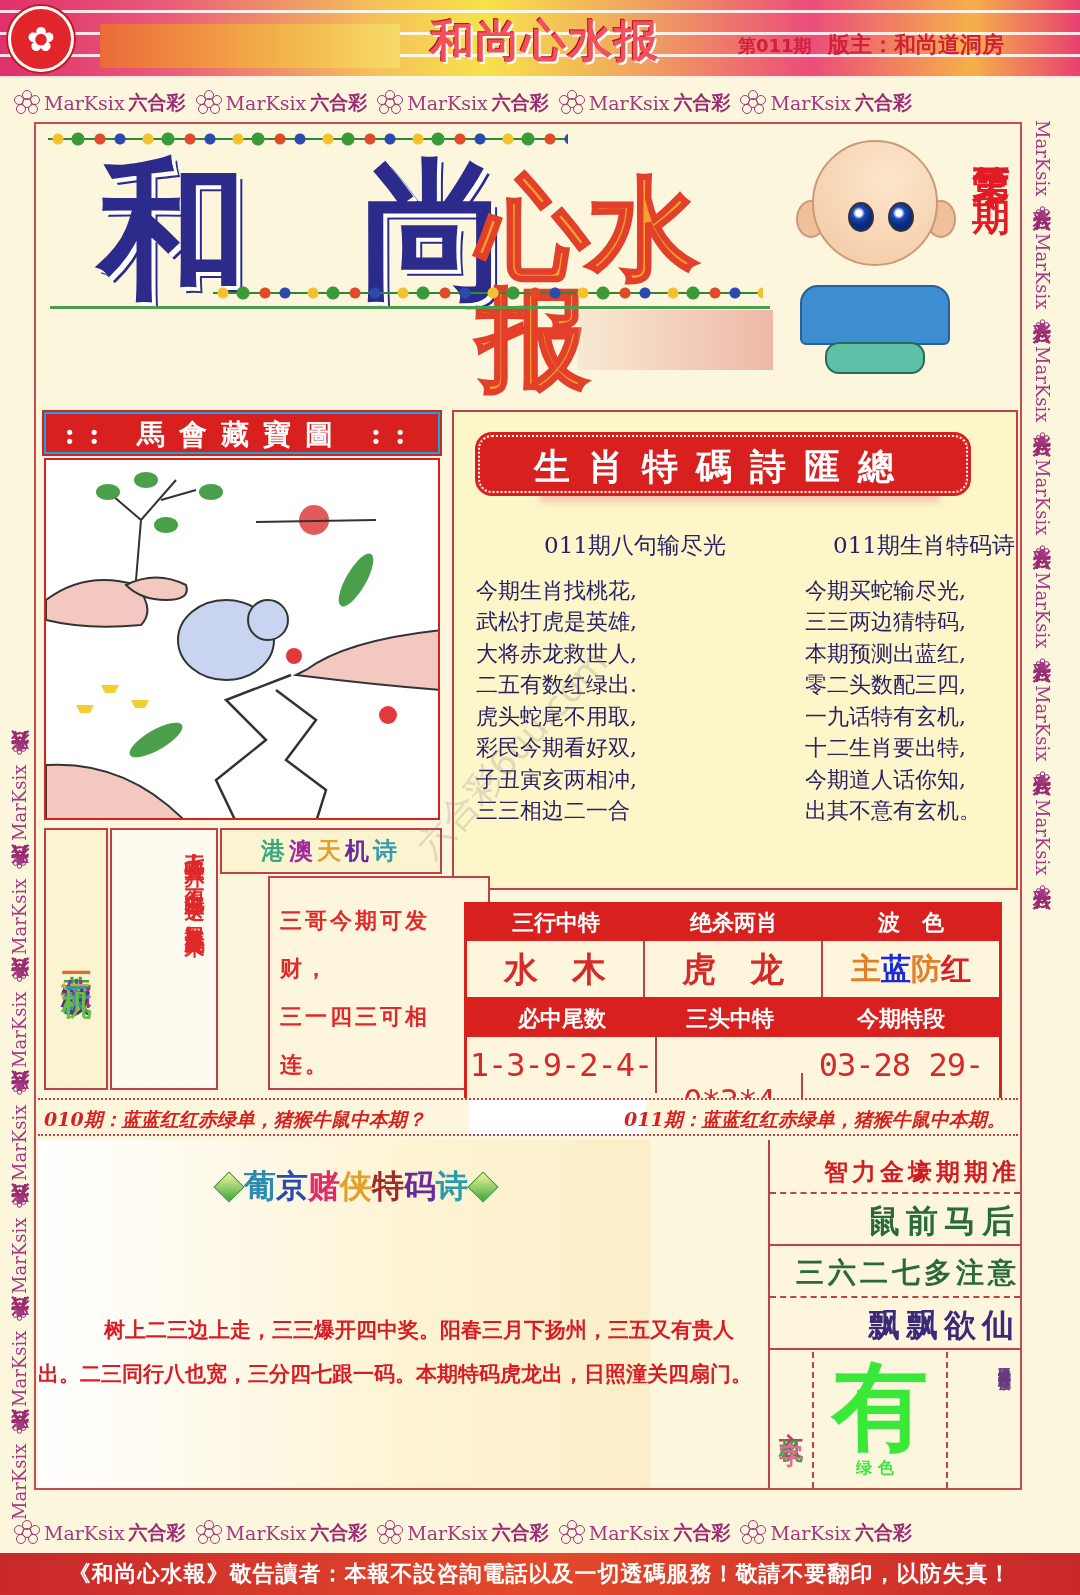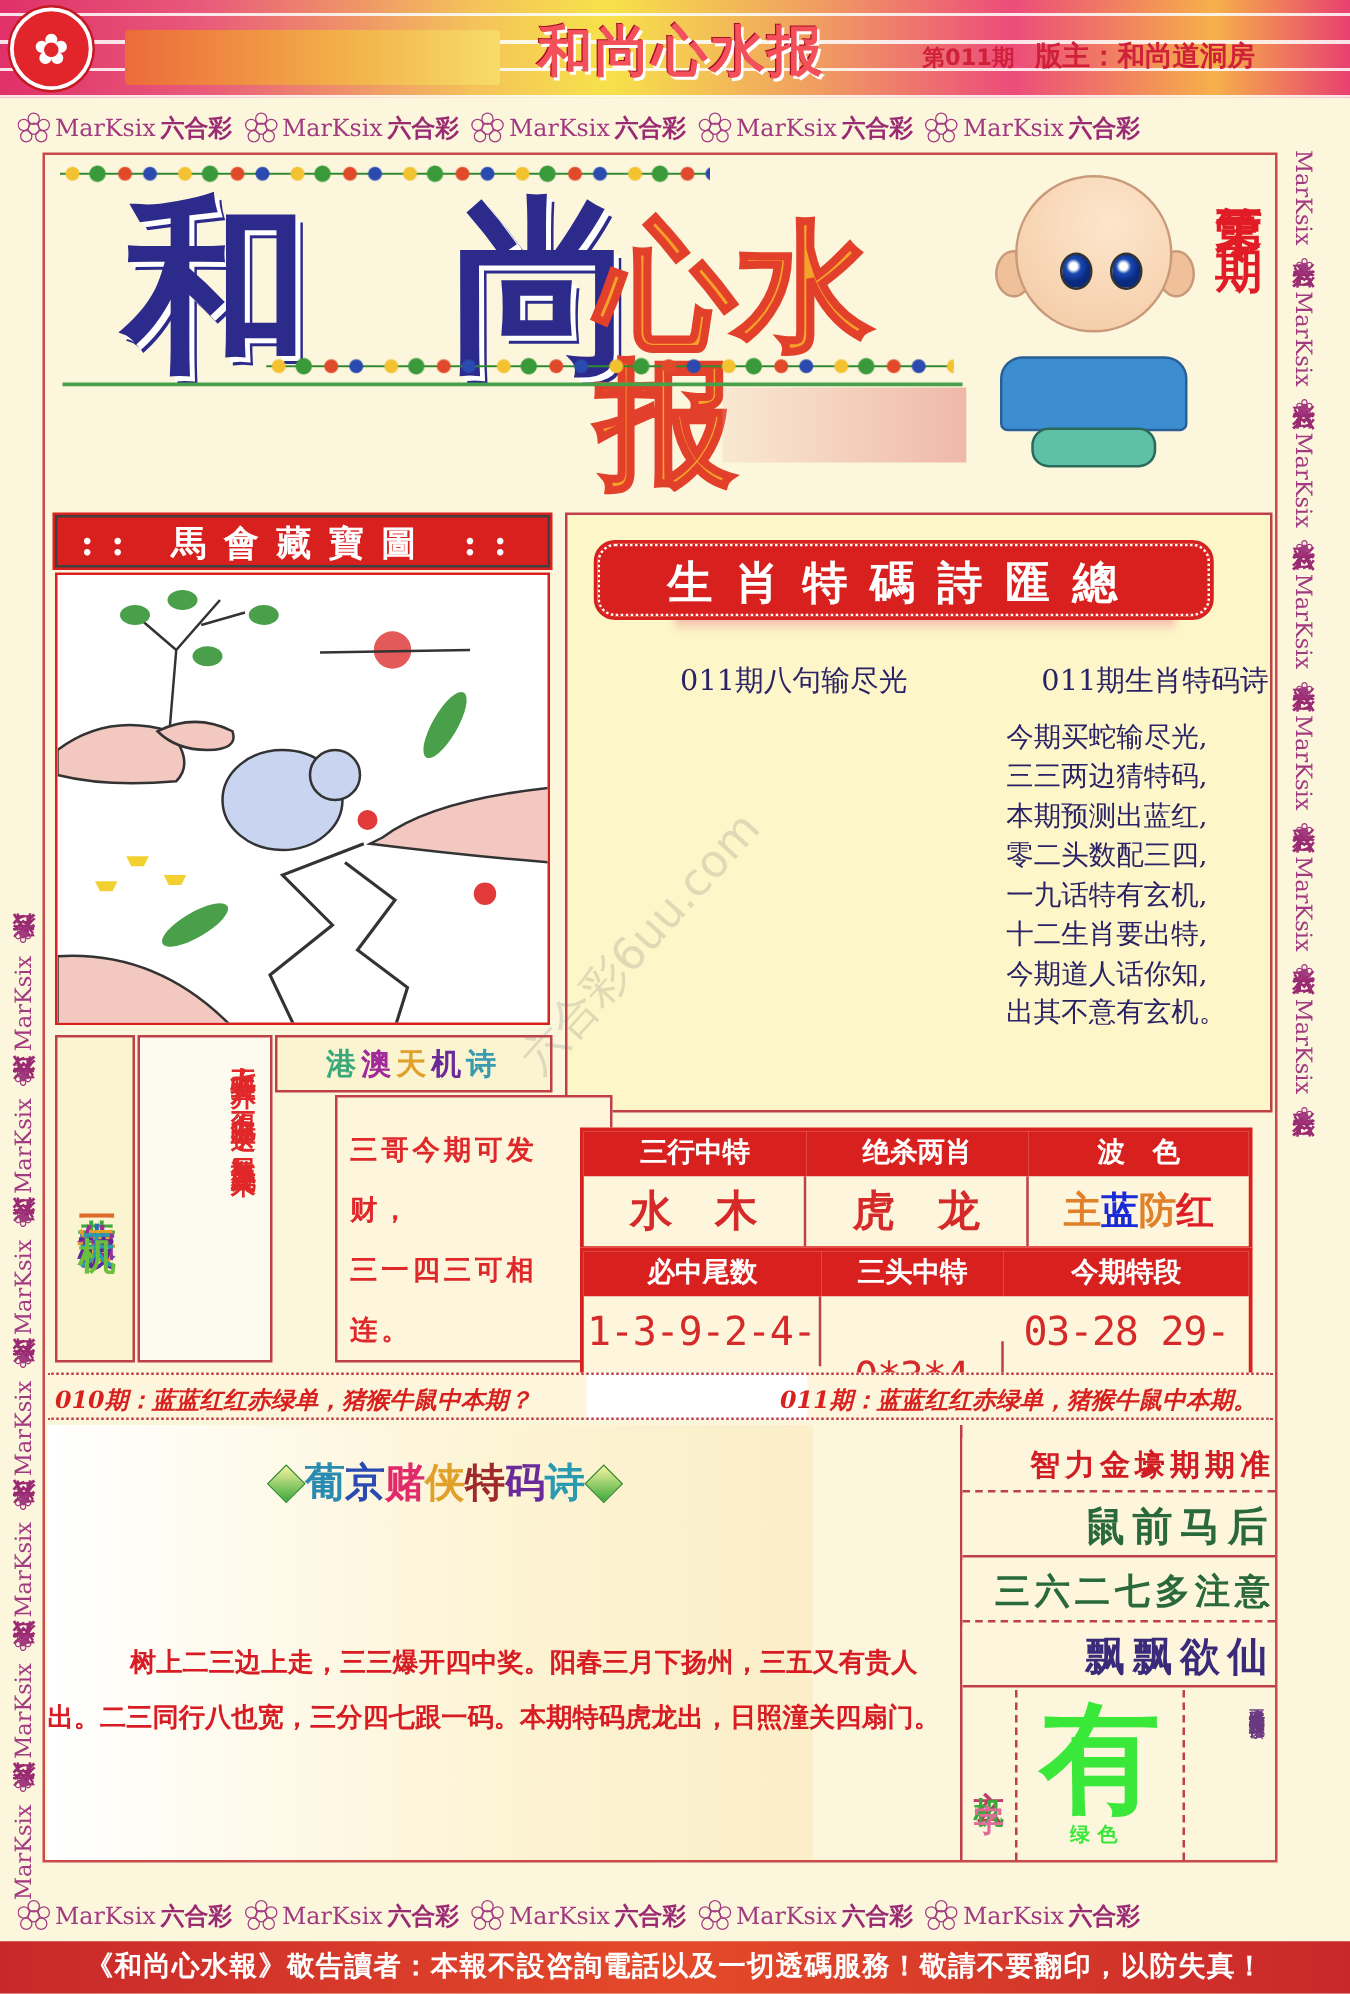--- a/index.html
+++ b/index.html
@@ -122,21 +122,21 @@
     font-family: "DejaVu Sans", sans-serif;
   }
 
   
   .red-header {
     background: #d8211f; color: #fff; text-align: center;
     font-weight: bold; letter-spacing: 14px;
   }
   #tcb-header {
     left: 44px; top: 412px; width: 396px; height: 42px; font-size: 28px; line-height: 42px;
-    border: 2px solid #404040; box-shadow: 0 0 0 2px #d8211f;
+    border: 2px solid #0ea5e9; box-shadow: 0 0 0 2px #d8211f;
   }
   #tcb-img {
     left: 44px; top: 458px; width: 396px; height: 362px; background: #fff;
     border: 2px solid #d8211f; overflow: hidden;
   }
 
   #right-panel {
     left: 452px; top: 410px; width: 566px; height: 480px;
     border: 2px solid #c0404a; background: #fdf6c8;
   }
@@ -449,20 +449,30 @@
       <path d="M30 245 h18 l-4 8 h-10Z" fill="#f2d030"></path>
       <path d="M85 240 h18 l-4 8 h-10Z" fill="#f2d030"></path>
   </svg>
 </div>
 
 <div id="right-panel" class="abs"></div>
 <div id="poem-header-shadow" class="abs"></div>
 <div id="poem-header" class="abs red-header">生肖特碼詩匯總</div>
 <div class="poem-col" style="left:466px;top:530px;width:260px;">
   <div class="title">011期八句输尽光</div>
+  <div id="poem-left-lines">
+      <div class="line">今期生肖找桃花,</div>
+      <div class="line">武松打虎是英雄,</div>
+      <div class="line">大将赤龙救世人,</div>
+      <div class="line">二五有数红绿出.</div>
+      <div class="line">虎头蛇尾不用取,</div>
+      <div class="line">彩民今期看好双,</div>
+      <div class="line">子丑寅亥两相冲,</div>
+      <div class="line">三三相边二一合</div>
+    </div>
 </div>
 <div class="poem-col" style="left:795px;top:530px;width:220px;">
   <div class="title">011期生肖特码诗</div>
   <div id="poem-right-lines">
       <div class="line">今期买蛇输尽光,</div>
       <div class="line">三三两边猜特码,</div>
       <div class="line">本期预测出蓝红,</div>
       <div class="line">零二头数配三四,</div>
       <div class="line">一九话特有玄机,</div>
       <div class="line">十二生肖要出特,</div>

